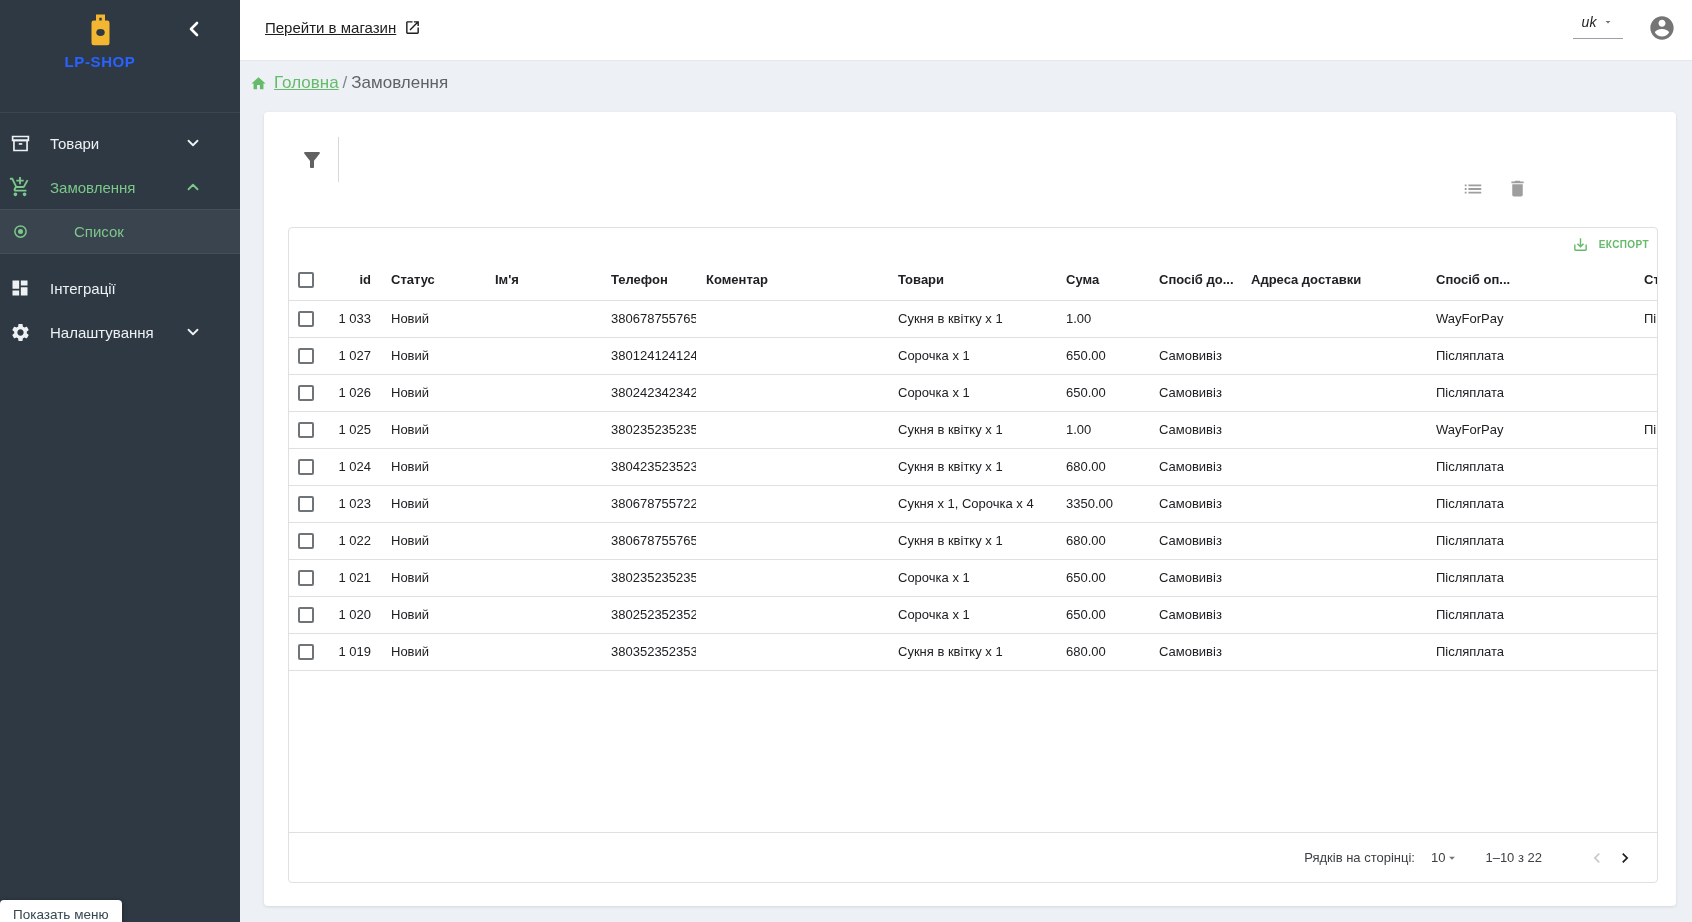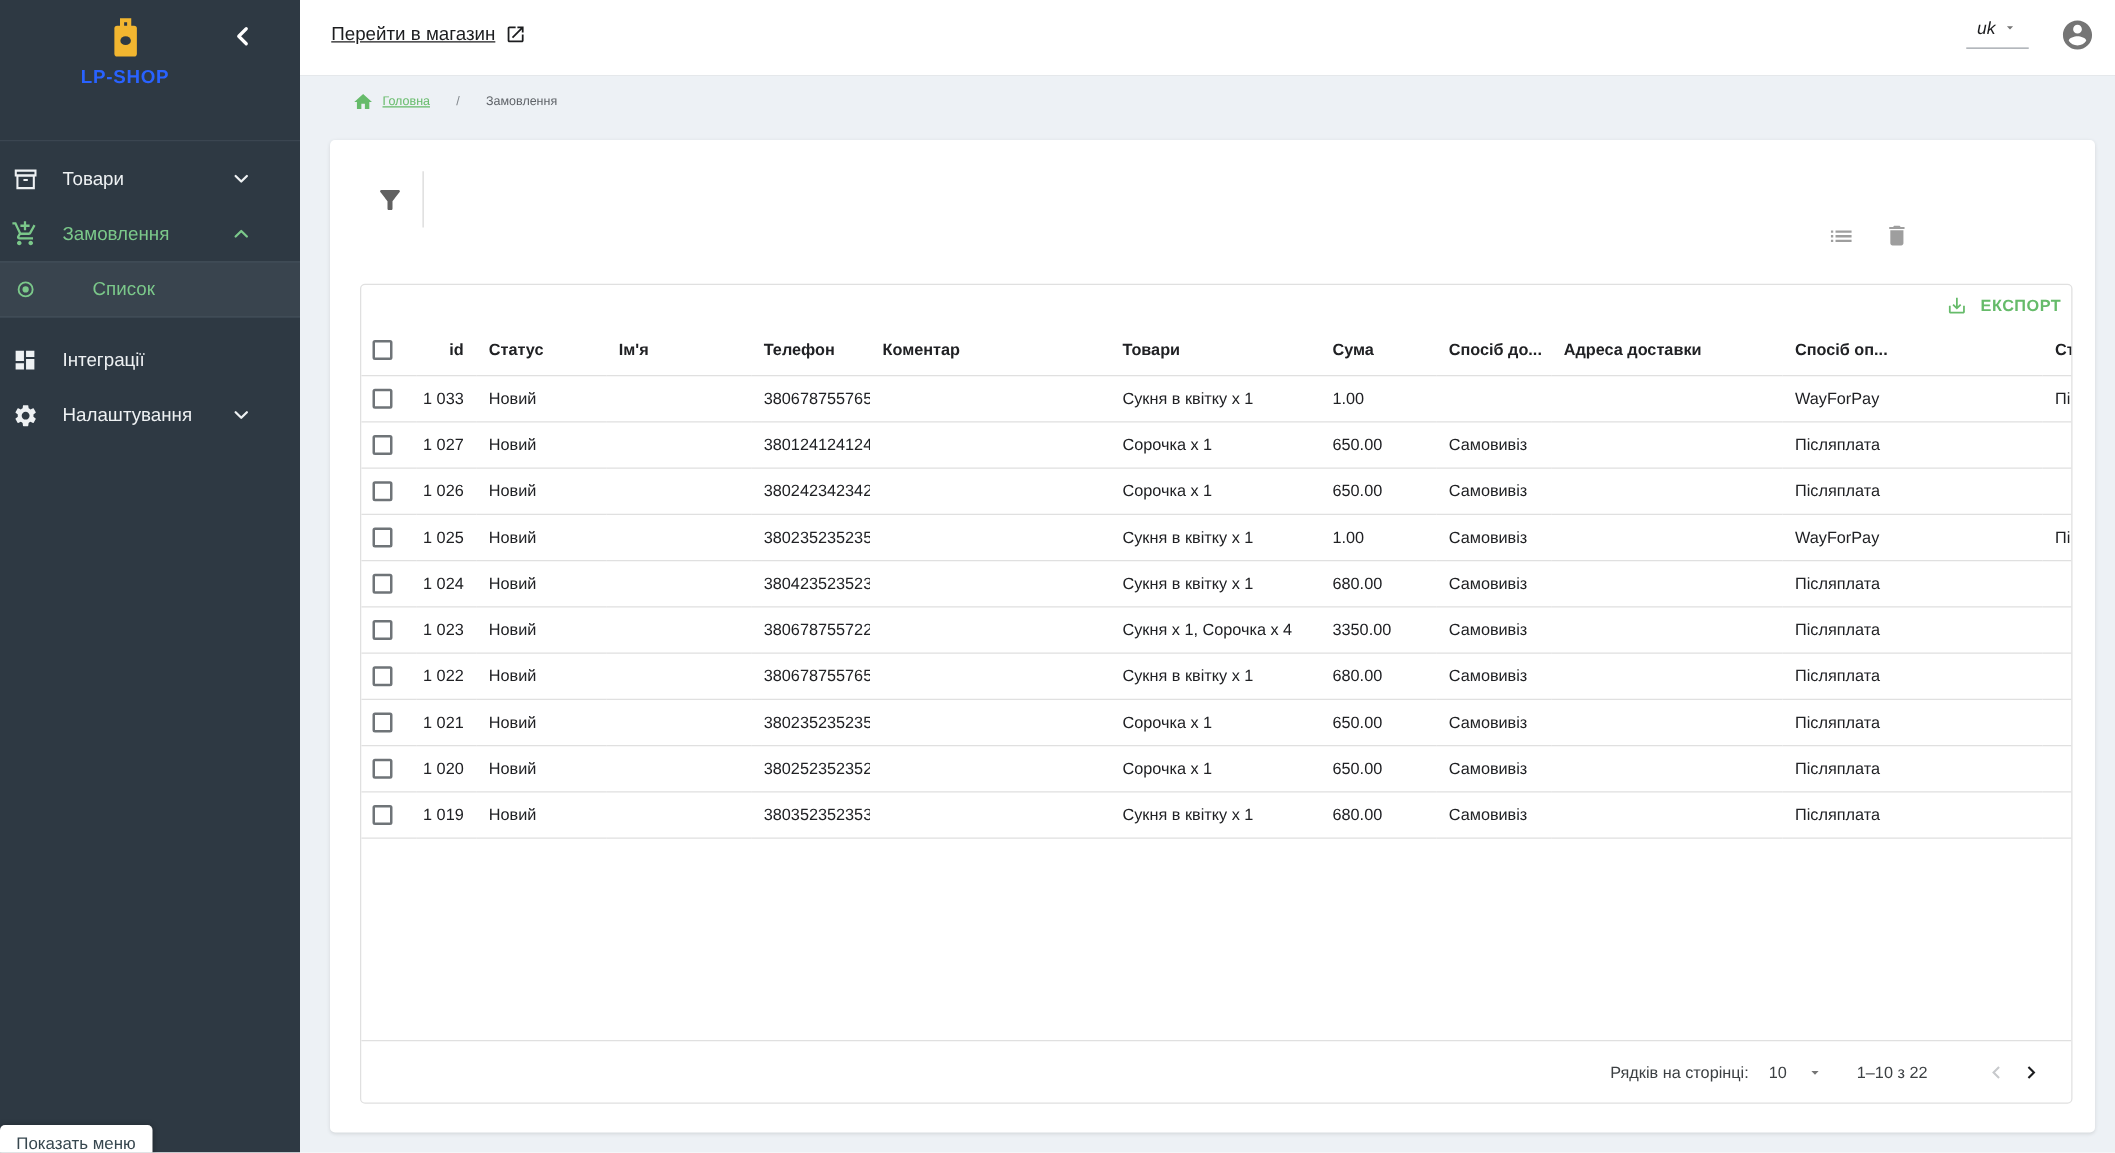--- a/index.html
+++ b/index.html
@@ -31,49 +31,49 @@
   
   .topbar{position:absolute; left:240px; top:0; right:0; height:61px; background:#fff; border-bottom:1px solid #e5e8eb;}
   .store-link{position:absolute; left:25px; top:19px; display:flex; align-items:center; gap:8px; font-size:15px; color:#1c1d1f; text-decoration:underline; cursor:pointer;}
   .lang-select{position:absolute; right:69px; top:14px; width:50px; cursor:pointer;}
   .lang-row{display:flex; align-items:center; justify-content:center; gap:6px; font-size:14px; color:#1c1d1f; padding-bottom:8px;font-style:italic;}
   .lang-underline{height:1px; background:#9aa0a6;}
   .avatar{position:absolute; right:16px; top:14px; width:28px; height:28px; cursor:pointer;}
 
   
   .content{position:absolute; left:240px; top:61px; right:0; bottom:0; background:var(--bg);}
-  .breadcrumb{position:absolute; left:42px; top:12px; display:flex; align-items:center; gap:21px; font-size:10px;}
+  .breadcrumb{position:absolute; left:10px; top:12px; display:flex; align-items:center; gap:4px; font-size:17px;}
   .crumb-home{display:flex; align-items:center; gap:7px; color:var(--green); cursor:pointer;}
   .crumb-link{color:var(--green); text-decoration:underline; cursor:pointer;}
   .crumb-sep{color:#80868b;}
   .crumb-current{color:var(--muted);}
 
   .card{position:absolute; left:24px; top:51px; right:16px; bottom:16px; background:#fff; border-radius:4px; box-shadow:0 1px 3px rgba(60,64,67,.15);}
   .filter-btn{position:absolute; left:36px; top:36px; width:26px; height:26px; cursor:pointer;}
   .filter-divider{position:absolute; left:74px; top:25px; width:1px; height:45px; background:#d8d8d8;}
   .tool-ico{position:absolute; top:66px; width:22px; height:22px; cursor:pointer;}
   .tool-list{left:1198px;}
   .tool-trash{left:1243px;}
 
   .table-wrap{position:absolute; left:24px; top:115px; width:1370px; height:656px; border:1px solid var(--line); border-radius:4px; overflow:hidden; background:#fff;}
   .export-row{position:relative; height:32px;}
-  .export-btn{position:absolute; right:8px; top:8px; display:flex; align-items:center; gap:10px; color:var(--green); font-size:13px; font-weight:bold; letter-spacing:.4px; cursor:pointer; background:none; border:none; font-family:inherit;}
+  .export-btn{position:absolute; right:8px; top:8px; display:flex; align-items:center; gap:10px; color:var(--green); font-size:10px; font-weight:bold; letter-spacing:.4px; cursor:pointer; background:none; border:none; font-family:inherit;}
 
   table{border-collapse:collapse; table-layout:fixed; width:1465px; font-size:13px;}
   thead th{height:40px; font-weight:bold; text-align:left; padding:0 0 0 10px; border-bottom:1px solid var(--line); white-space:nowrap; overflow:hidden; cursor:pointer;}
   thead th.col-check{padding:0;}
   thead th.num, td.num{text-align:right; padding:0 10px 0 0;}
   tbody td{height:37px; padding:0 0 0 10px; border-bottom:1px solid var(--line); white-space:nowrap; overflow:hidden; color:var(--text);}
   tbody td.col-check, thead th.col-check{padding-left:9px;}
   tbody tr{cursor:pointer;}
   .cbx{width:16px; height:16px; border:2px solid #6f7478; border-radius:2px; background:#fff; cursor:pointer;}
 
   .pagination{position:absolute; left:0; right:0; bottom:0; height:50px; border-top:1px solid var(--line); display:flex; align-items:center; justify-content:flex-end; padding-right:18px; font-size:13px; color:#3c4043;}
   .pp-label{margin-right:16px;}
-  .pp-select{display:flex; align-items:center; gap:16px; cursor:pointer; margin-right:26px;}
+  .pp-select{display:flex; align-items:center; gap:0; cursor:pointer; margin-right:26px;}
   .pp-range{margin-right:41px;}
   .page-btn{width:28px; height:28px; display:flex; align-items:center; justify-content:center; cursor:pointer;}
   .page-btn.disabled{cursor:default;}
 </style>
 </head>
 <body>
 
 <div class="sidebar">
   <div class="side-head">
     <div class="logo">

